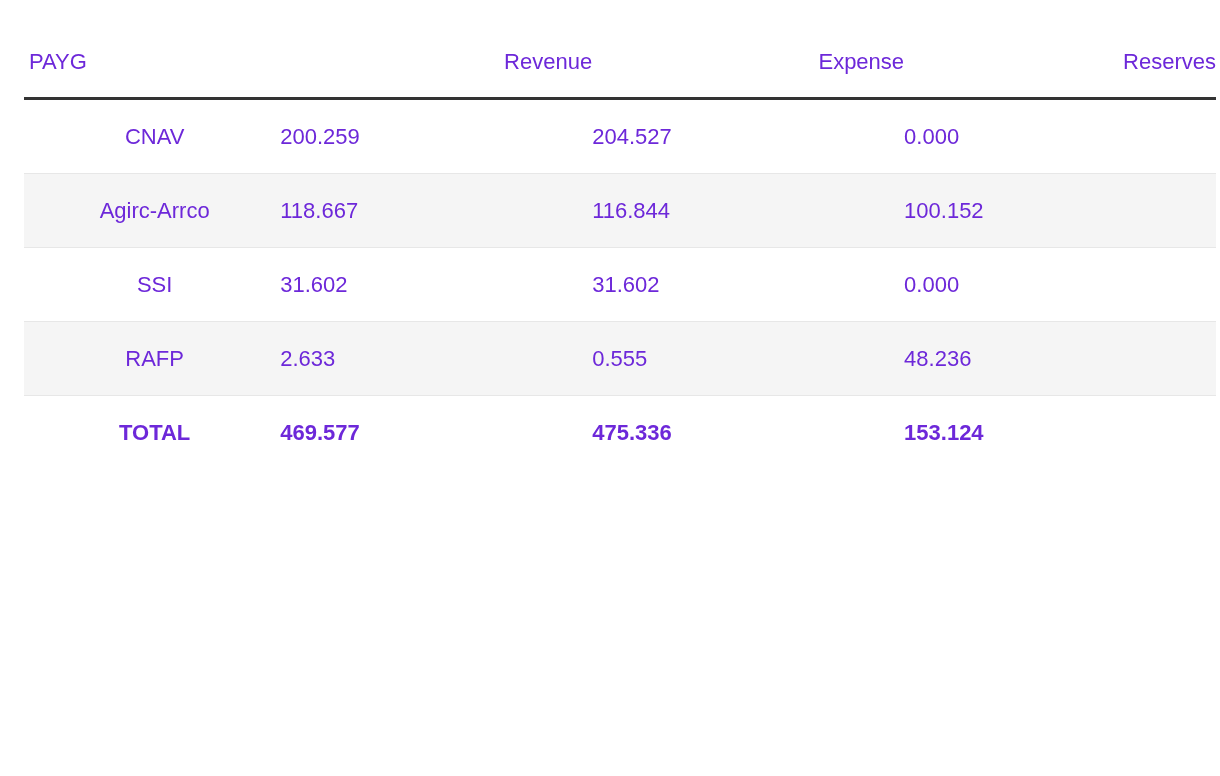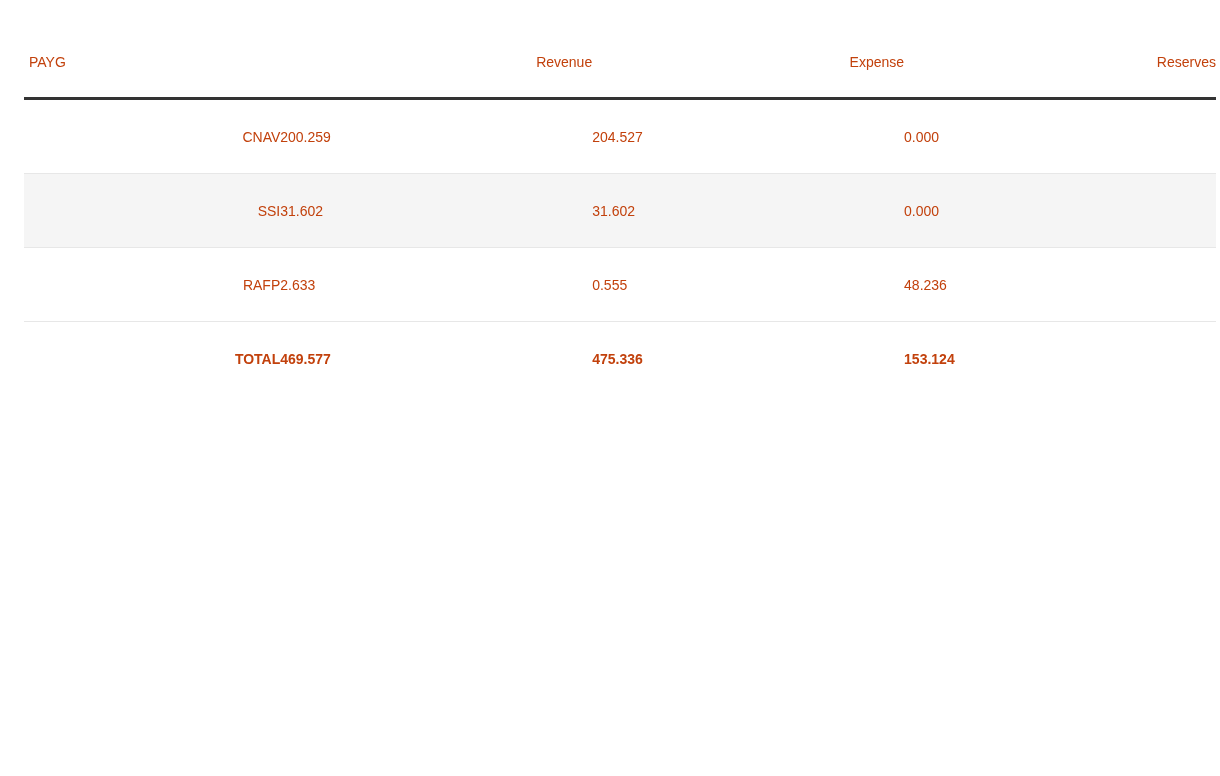--- a/index.html
+++ b/index.html
@@ -18,22 +18,22 @@
   .table-wrap {
     position: absolute;
     left: 24px;
     top: 27px;
     width: 1192px;
   }
   table {
     width: 100%;
     border-collapse: collapse;
     table-layout: fixed;
-    font-size: 14px;
-    color: #c2410c;
+    font-size: 22px;
+    color: #6d28d9;
   }
   col.c-label { width: 21.5%; }
   col.c-num   { width: 26.1666%; }
 
   thead th {
     font-weight: 400;
     height: 70px;
     padding: 0;
     border-bottom: 3px solid #333333;
     vertical-align: middle;
@@ -43,21 +43,21 @@
     text-align: left;
     padding-left: 5px;
   }
 
   tbody td, tfoot td {
     height: 73px;
     padding: 0;
     vertical-align: middle;
   }
   td.label-col {
-    text-align: right;
+    text-align: center;
     padding-left: 5px;
   }
   tbody tr + tr td,
   tfoot tr td {
     border-top: 1px solid #e7e7e7;
   }
   tbody tr:nth-child(even) {
     background: #f5f5f5;
   }
   tfoot td {
@@ -84,20 +84,26 @@
       </tr>
     </thead>
     <tbody>
       <tr>
         <td class="label-col">CNAV</td>
         <td>200.259</td>
         <td>204.527</td>
         <td>0.000</td>
       </tr>
       <tr>
+        <td class="label-col">Agirc-Arrco</td>
+        <td>118.667</td>
+        <td>116.844</td>
+        <td>100.152</td>
+      </tr>
+      <tr>
         <td class="label-col">SSI</td>
         <td>31.602</td>
         <td>31.602</td>
         <td>0.000</td>
       </tr>
       <tr>
         <td class="label-col">RAFP</td>
         <td>2.633</td>
         <td>0.555</td>
         <td>48.236</td>

